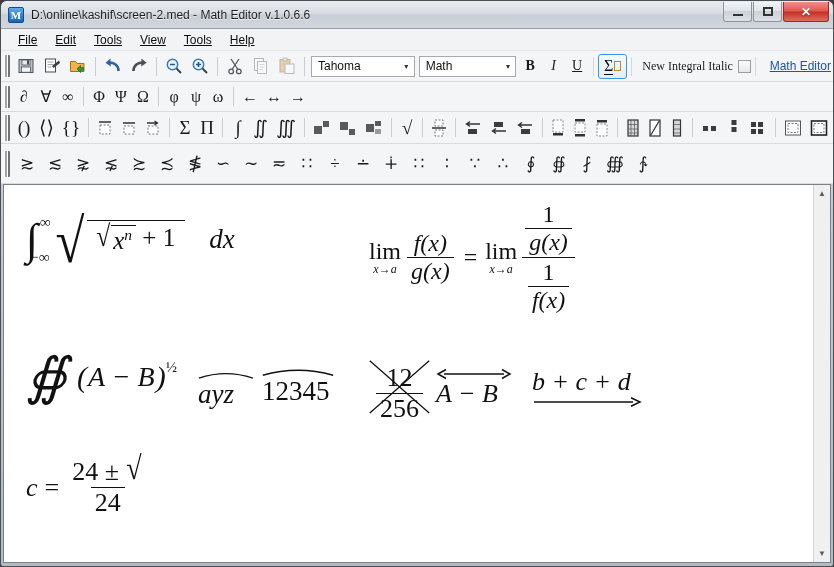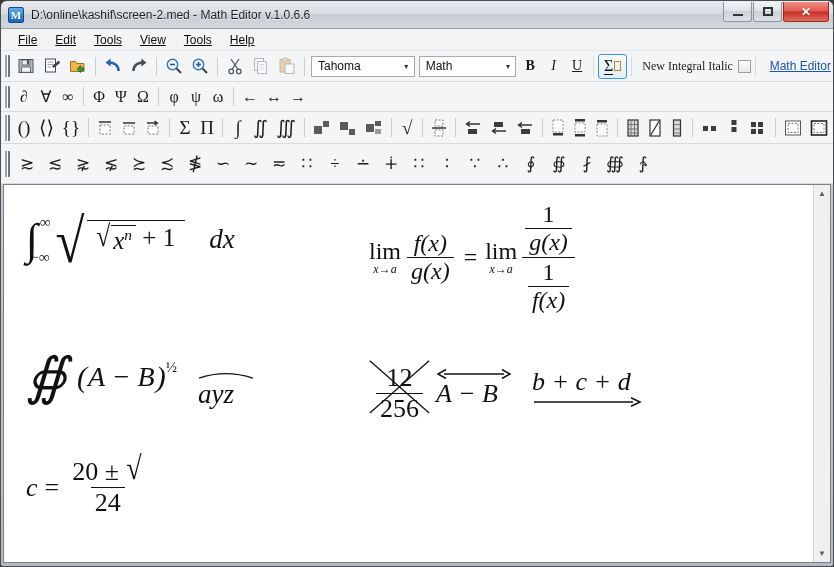--- a/index.html
+++ b/index.html
@@ -814,20 +814,28 @@
 
       <div class="eq math" style="left:194px; top:185px; font-size:27px;">
         <span class="overbrace-wrap">
           <svg class="hat-arc" height="10" viewBox="0 0 62 10" preserveAspectRatio="none">
             <path d="M1 9 Q31 -1 61 9" stroke="#111" stroke-width="1.6" fill="none"></path>
           </svg>
           <span>ayz</span>
         </span>
       </div>
 
+      <div class="eq math upright" style="left:258px; top:182px; font-size:27px;">
+        <span class="overbrace-wrap">
+          <svg class="hat-arc" height="11" viewBox="0 0 88 11" preserveAspectRatio="none">
+            <path d="M1 10 Q44 -2 87 10" stroke="#111" stroke-width="1.8" fill="none"></path>
+          </svg>
+          <span>12345</span>
+        </span>
+      </div>
 
       <div class="eq math upright" style="left:370px; top:178px; font-size:26px;">
         <span class="cancel-wrap">
           <svg class="cancel-x" viewBox="0 0 70 62" preserveAspectRatio="none">
             <path d="M2 60 L68 2" stroke="#111" stroke-width="1.4"></path>
             <path d="M2 2 L68 60" stroke="#111" stroke-width="1.4"></path>
           </svg>
           <span class="frac">
             <span class="num">12</span>
             <span class="den">256</span>
@@ -855,21 +863,21 @@
           </svg>
         </span>
       </div>
 
       <div class="eq math" style="left:22px; top:272px; font-size:26px;">
         <span style="display:inline-flex; align-items:center;">
           <span>c</span>
           <span class="upright" style="margin:0 7px;">=</span>
           <span class="frac">
             <span class="num upright" style="display:inline-flex; align-items:flex-start;">
-              <span>20 ±</span>
+              <span>24 ±</span>
               <span class="sqrt" style="margin-left:6px;">
                 <span class="radical" style="font-size:33px; line-height:0.72;">√</span>
               </span>
             </span>
             <span class="den upright">24</span>
           </span>
         </span>
       </div>
 
     </div>

